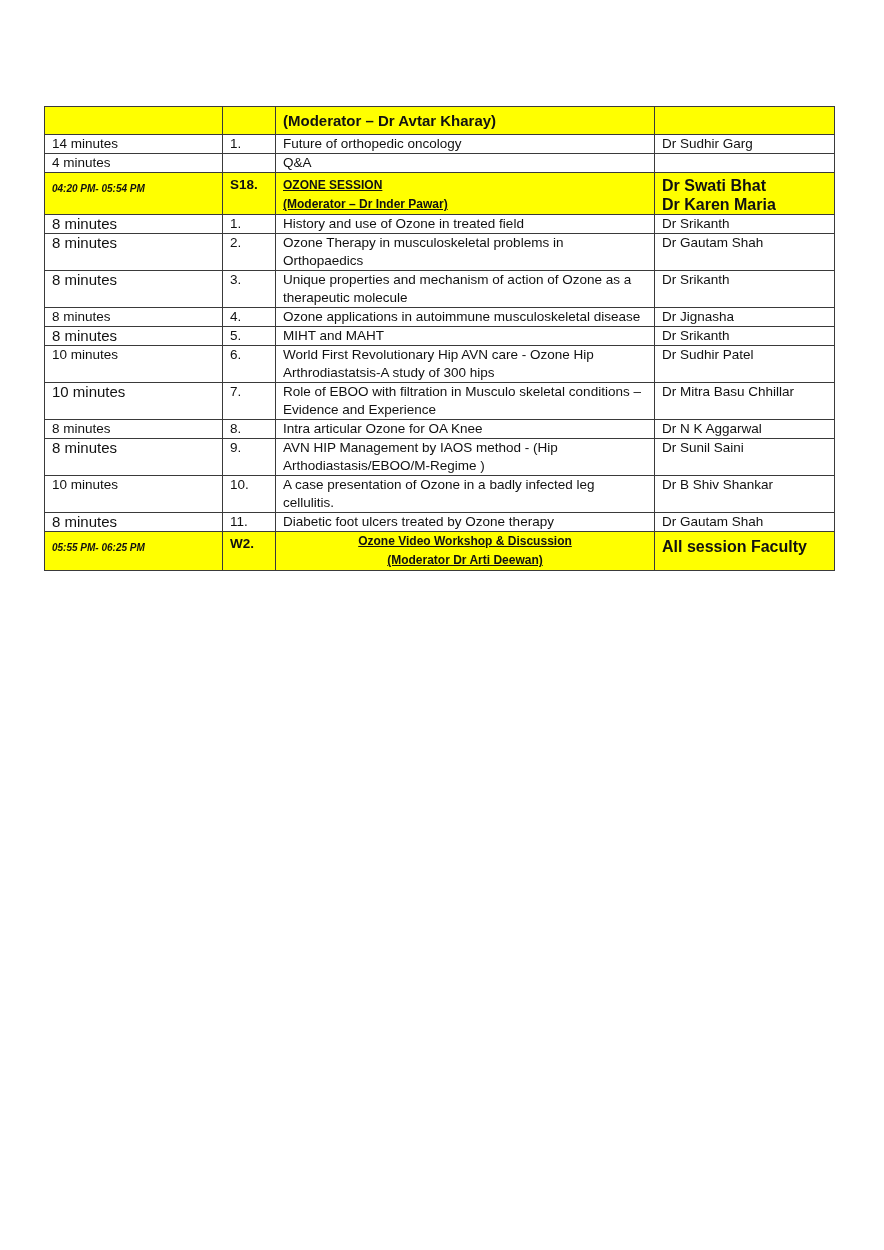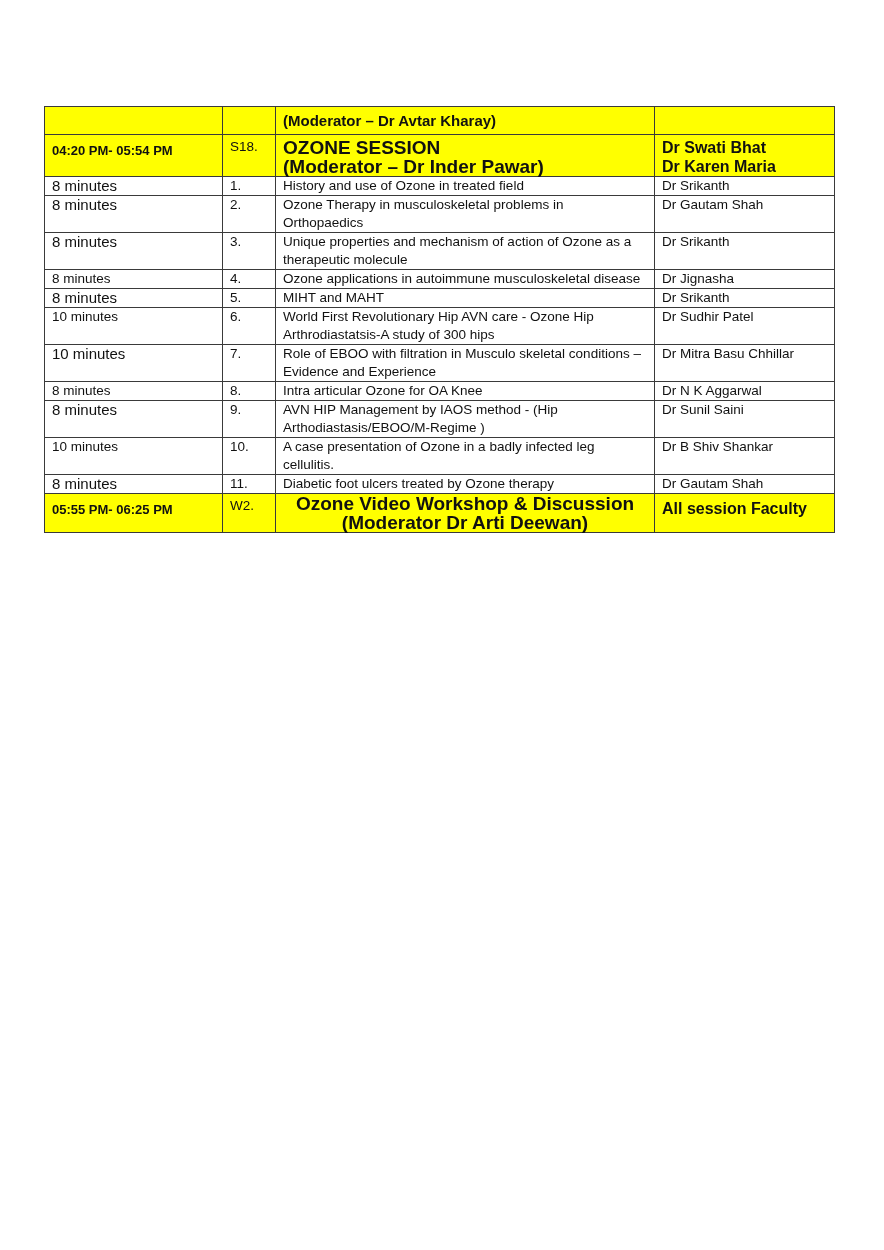--- a/index.html
+++ b/index.html
@@ -22,23 +22,23 @@
     col.c-time { width: 178px; }
     col.c-num { width: 53px; }
     col.c-topic { width: 379px; }
     col.c-fac { width: 180px; }
     tr.yellow td { background: #ffff00; }
     .big { font-size: 15px; }
     .time-cell { padding-top: 4px; }
     .mod-only td { height: 22px; margin-left: 8px; }
     .mod-only .topic-cell { font-weight: bold; font-size: 15px; padding-top: 5px; line-height: 18px; }
     .stack { display: block; }
-    .session-time { font-weight: bold; font-size: 13px; padding-top: 7px !important; }
-    .session-code { font-weight: normal; padding-top: 3px !important; }
-    .session-topic { font-weight: bold; font-size: 19px; padding-top: 3px !important; line-height: 19px !important; }
+    .session-time { font-weight: bold; font-size: 10px; padding-top: 7px !important; font-style: italic; }
+    .session-code { font-weight: bold; padding-top: 3px !important; }
+    .session-topic { font-weight: bold; font-size: 12px; padding-top: 3px !important; line-height: 19px !important; text-decoration: underline; }
     .session-fac { font-weight: bold; font-size: 16px; padding-top: 3px !important; line-height: 19px !important; }
   </style>
 </head>
 <body>
 
 <div class="page">
   <table class="sched">
     <colgroup>
       <col class="c-time">
         <col class="c-num">
@@ -47,20 +47,32 @@
     </colgroup>
     <tbody>
 
       <tr class="yellow mod-only">
         <td></td>
         <td></td>
         <td class="topic-cell">(Moderator – Dr Avtar Kharay)</td>
         <td></td>
       </tr>
 
+      <tr>
+        <td>14 minutes</td>
+        <td>1.</td>
+        <td>Future of orthopedic oncology</td>
+        <td>Dr Sudhir Garg</td>
+      </tr>
+      <tr>
+        <td>4 minutes</td>
+        <td></td>
+        <td>Q&amp;A</td>
+        <td></td>
+      </tr>
 
       <tr class="yellow">
         <td class="session-time">04:20 PM- 05:54 PM</td>
         <td class="session-code">S18.</td>
         <td class="session-topic">
           <span class="stack">OZONE SESSION</span>
           <span class="stack">(Moderator – Dr Inder Pawar)</span>
         </td>
         <td class="session-fac">
           <span class="stack">Dr Swati Bhat</span>

